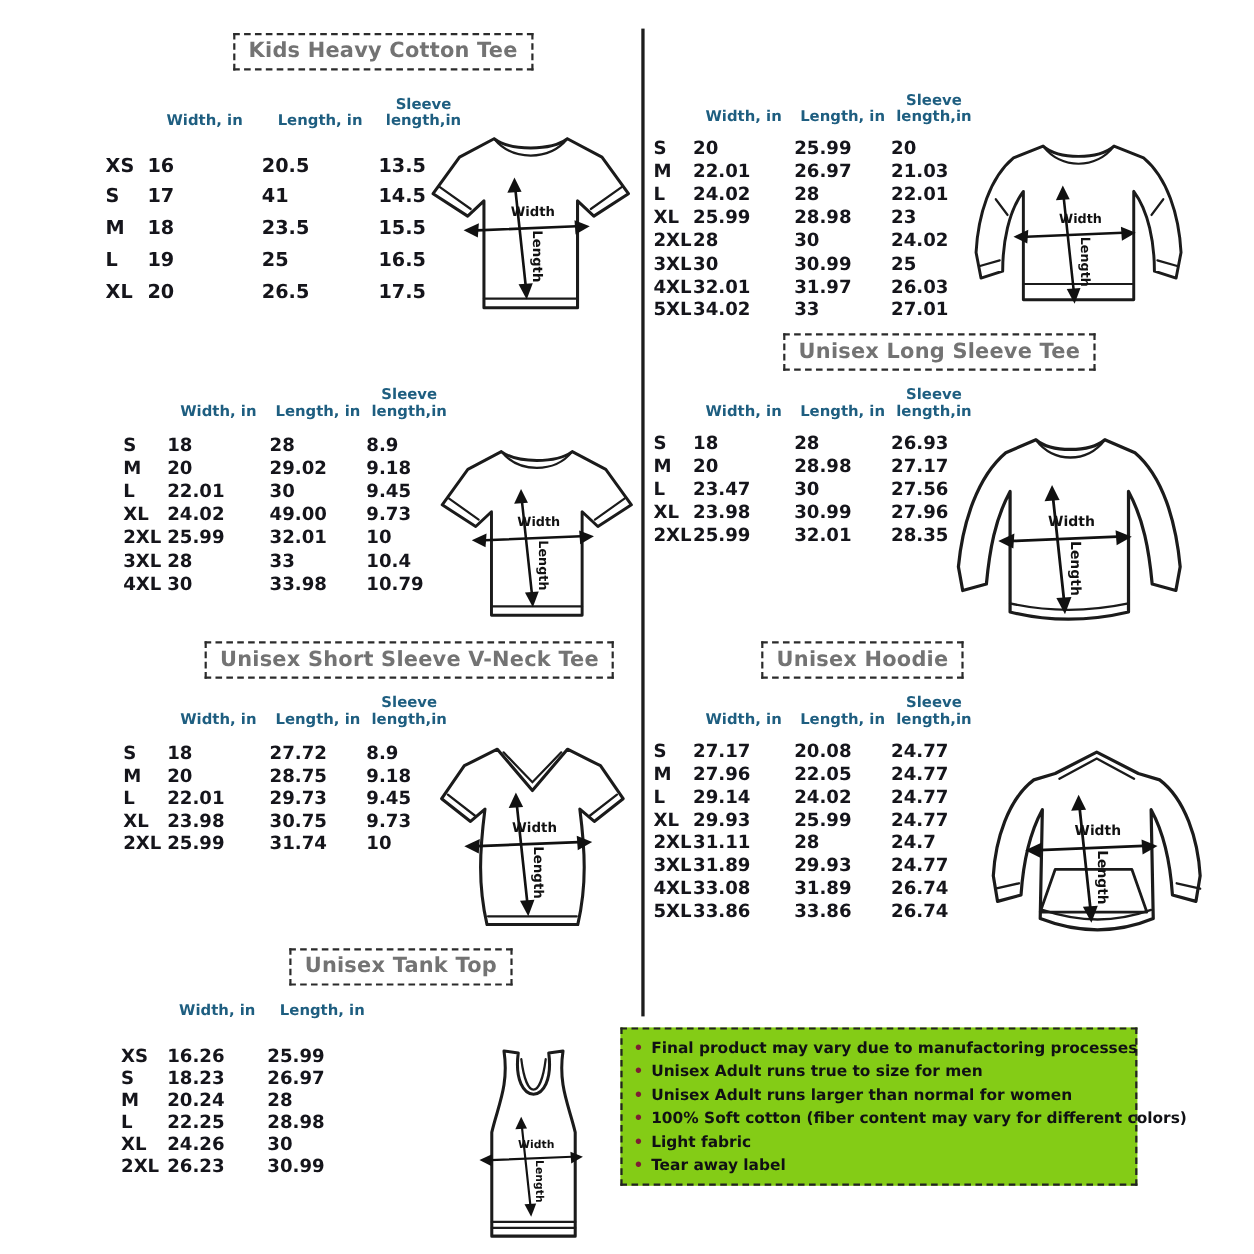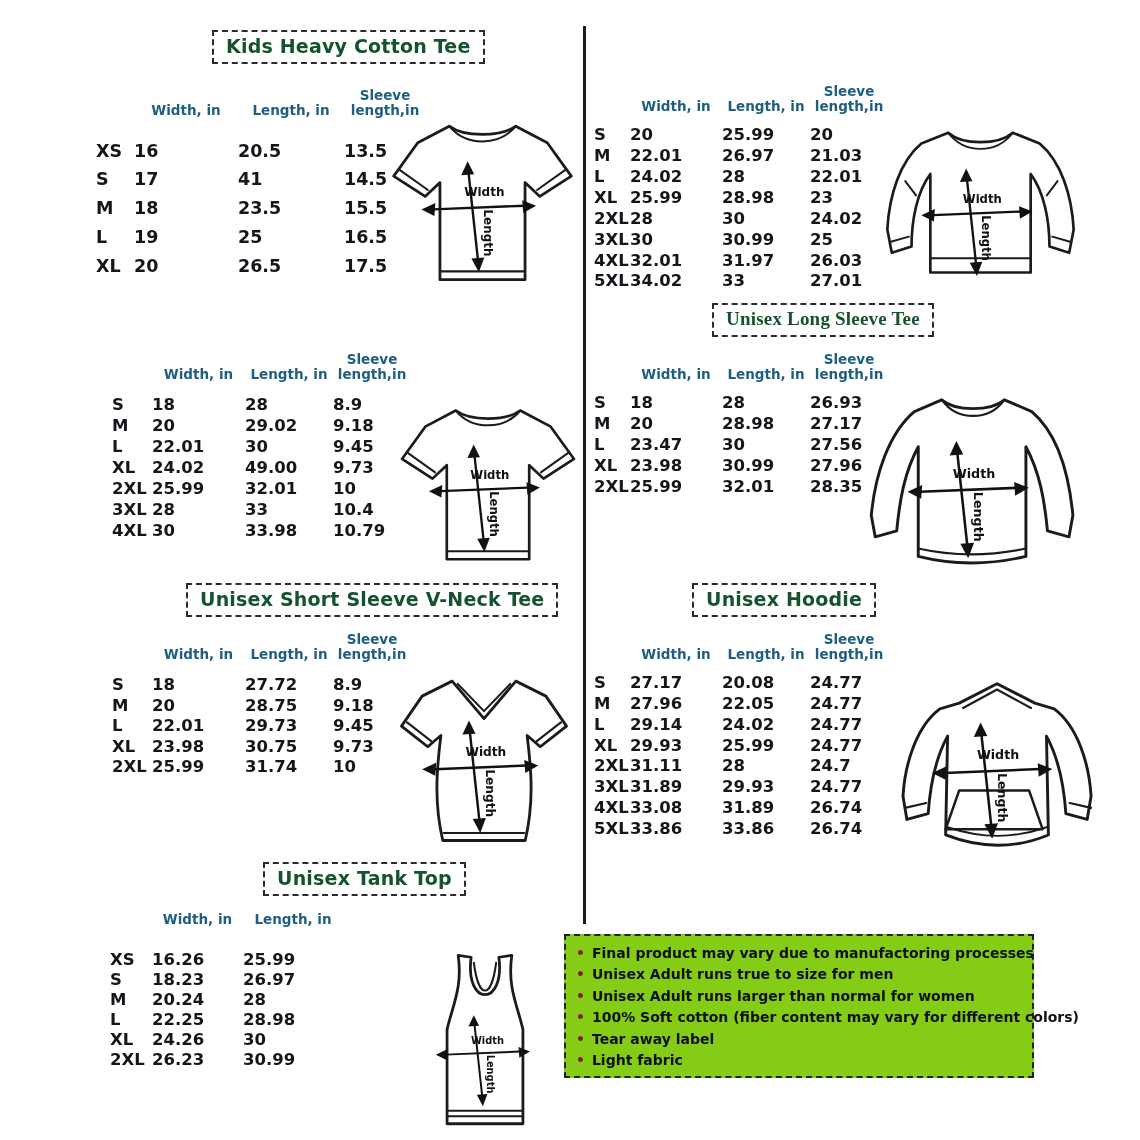--- a/index.html
+++ b/index.html
@@ -1,19 +1,19 @@
 <!DOCTYPE html>
 <html><head>
 <meta charset="utf-8">
 <style>
   html,body{margin:0;padding:0;background:#fff;}
   #canvas{position:relative;width:1140px;height:1140px;background:#ffffff;overflow:hidden;
           font-family:"DejaVu Sans",sans-serif;}
   .divider{position:absolute;background:#1d1d1d;}
-  .title{position:absolute;border:2px dashed #2b2b2b;background:#fff;color:#14532d;
+  .title{position:absolute;border:2px dashed #2b2b2b;background:#fff;color:#737373;
          font-weight:700;font-size:19px;padding:3px 12px 5px;white-space:nowrap;letter-spacing:.2px;}
   .title.small{font-size:17px;padding-top:5px;}
   .table{position:absolute;}
   .trow{display:grid;align-items:center;}
   .thead{align-items:end;}
   .tc{color:#15151b;}
   .size,.val{font-weight:700;font-size:16.5px;color:#15151b;}
   .hcell{font-weight:700;font-size:13.5px;color:#1e5e80;text-align:center;line-height:1.12;}
   
   .t-kids .trow{grid-template-columns:38px 104px 106px 82px;}
@@ -364,21 +364,21 @@
       <polygon points="-66,4 -51,-3 -52,11"></polygon>
         <polygon points="58,0 43,-6 44,8"></polygon>
       <line x1="-15" y1="-35" x2="-5" y2="58"></line>
       <polygon points="-16,-48 -23,-33 -9,-34"></polygon>
         <polygon points="-4,72 -12,57 2,56"></polygon>
       <text x="2" y="-10" text-anchor="middle">Width</text>
       <text transform="translate(2,4) rotate(90)">Length</text>
     </g>
   </svg>
 
-  <div class="title" style="left:712px;top:303px;font-family:Liberation Serif, serif;">Unisex Long Sleeve Tee</div>
+  <div class="title" style="left:712px;top:303px;">Unisex Long Sleeve Tee</div>
   <div class="table t-ls" style="left:594px;top:352px;">
       <div class="trow thead">
         <div class="tc size"></div>
         <div class="tc hcell">Width, in</div>
         <div class="tc hcell">Length, in</div>
         <div class="tc hcell">Sleeve length,in</div>
       </div>
       <div class="trow">
         <div class="tc size">S</div>
         <div class="tc val">18</div>
@@ -502,17 +502,17 @@
       <text x="2" y="-10" text-anchor="middle">Width</text>
       <text transform="translate(2,4) rotate(90)">Length</text>
     </g>
   </svg>
 
   <div class="notes">
     <div class="note-line"><span class="bullet">•</span><span>Final product may vary due to manufactoring processes</span></div>
     <div class="note-line"><span class="bullet">•</span><span>Unisex Adult runs true to size for men</span></div>
     <div class="note-line"><span class="bullet">•</span><span>Unisex Adult runs larger than normal for women</span></div>
     <div class="note-line"><span class="bullet">•</span><span>100% Soft cotton (fiber content may vary for different colors)</span></div>
+    <div class="note-line"><span class="bullet">•</span><span>Light fabric</span></div>
     <div class="note-line"><span class="bullet">•</span><span>Tear away label</span></div>
-    <div class="note-line"><span class="bullet">•</span><span>Light fabric</span></div>
   </div>
 
 </div>
 
 </body></html>

